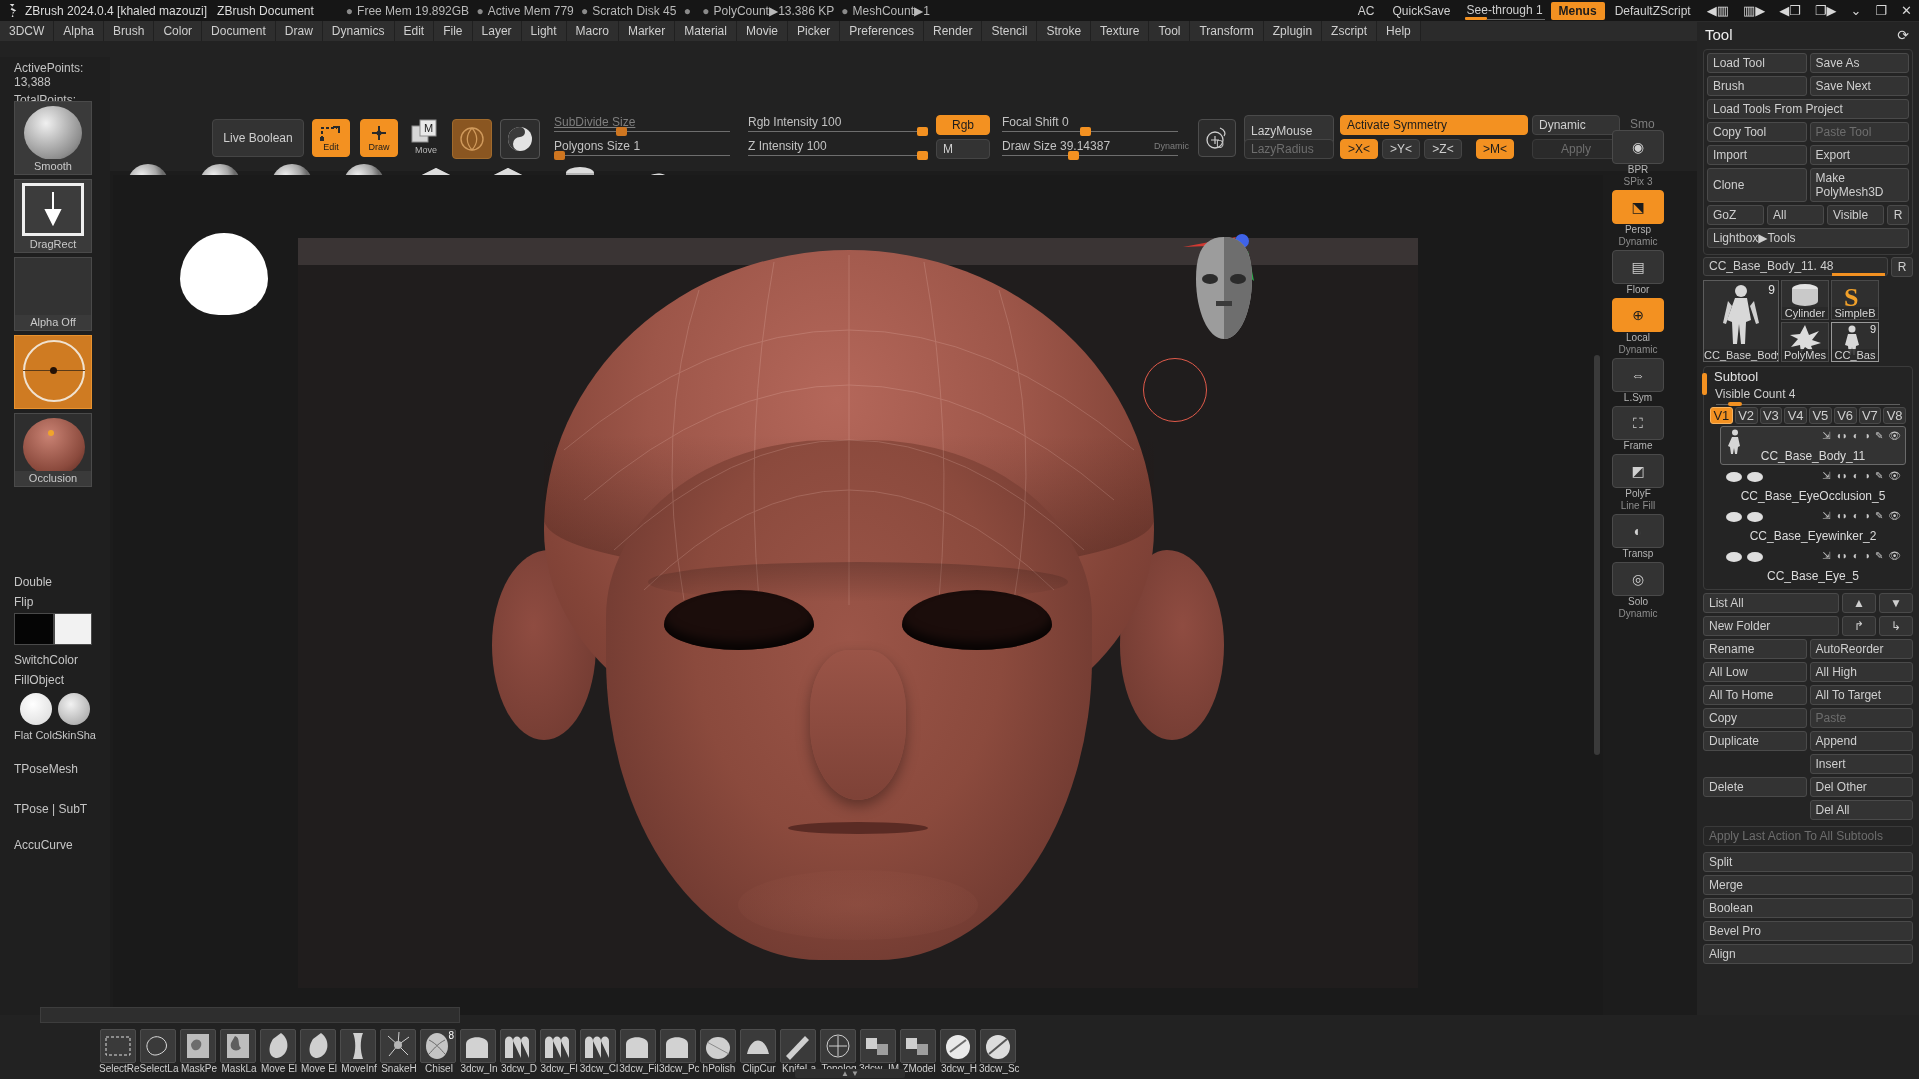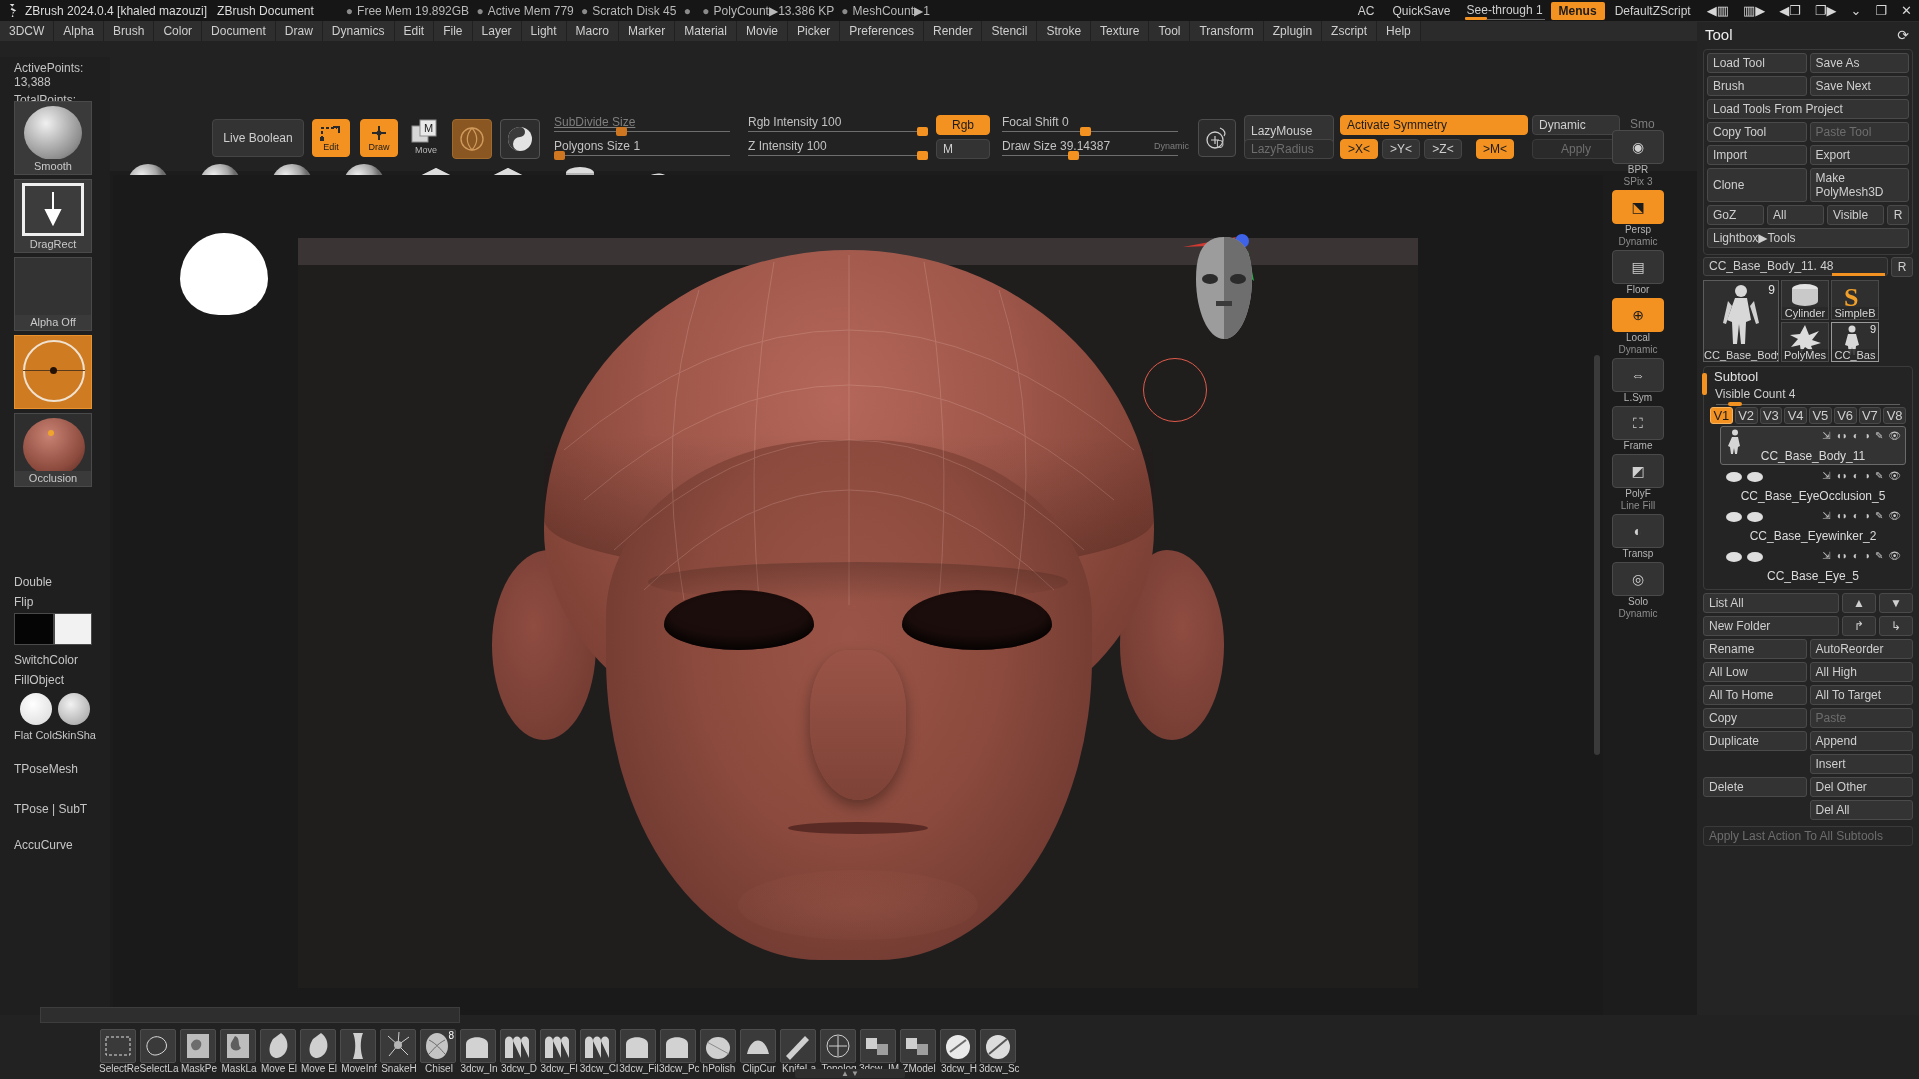--- a/index.html
+++ b/index.html
@@ -826,20 +826,27 @@
         <div class="tp-row">
           <div class="tp-btn">Delete</div>
           <div class="tp-btn">Del Other</div>
         </div>
         <div class="tp-row">
           <div class="tp-btn" style="visibility: hidden;"></div>
           <div class="tp-btn">Del All</div>
         </div>
       </div>
     <div class="tp-btn dim" style="margin:6px 6px;border-color:#3a3a3a;background:#262626;">Apply Last Action To All Subtools</div>
+    <div style="margin:3px 6px;" id="sttail">
+        <div class="tp-btn" style="margin-bottom: 3px;">Split</div>
+        <div class="tp-btn" style="margin-bottom: 3px;">Merge</div>
+        <div class="tp-btn" style="margin-bottom: 3px;">Boolean</div>
+        <div class="tp-btn" style="margin-bottom: 3px;">Bevel Pro</div>
+        <div class="tp-btn" style="margin-bottom: 3px;">Align</div>
+      </div>
   </div>
 
   <div class="bottombar">
     <div style="position:absolute;left:40px;top:-8px;width:420px;height:16px;background:#2e2e2e;border:1px solid #3d3d3d;"></div>
     <div id="brushrow" style="position:absolute;left:100px;top:14px;height:50px;">
         <div class="bb-item" style="left: 0px;">
           <div class="bb-ico"><svg width="34" height="32" viewBox="0 0 34 32">
               <rect x="5" y="7" width="24" height="18" fill="none" stroke="#dcdcdc" stroke-dasharray="3 2"></rect>
             </svg></div>
           <span class="bb-cap">SelectRe</span>

